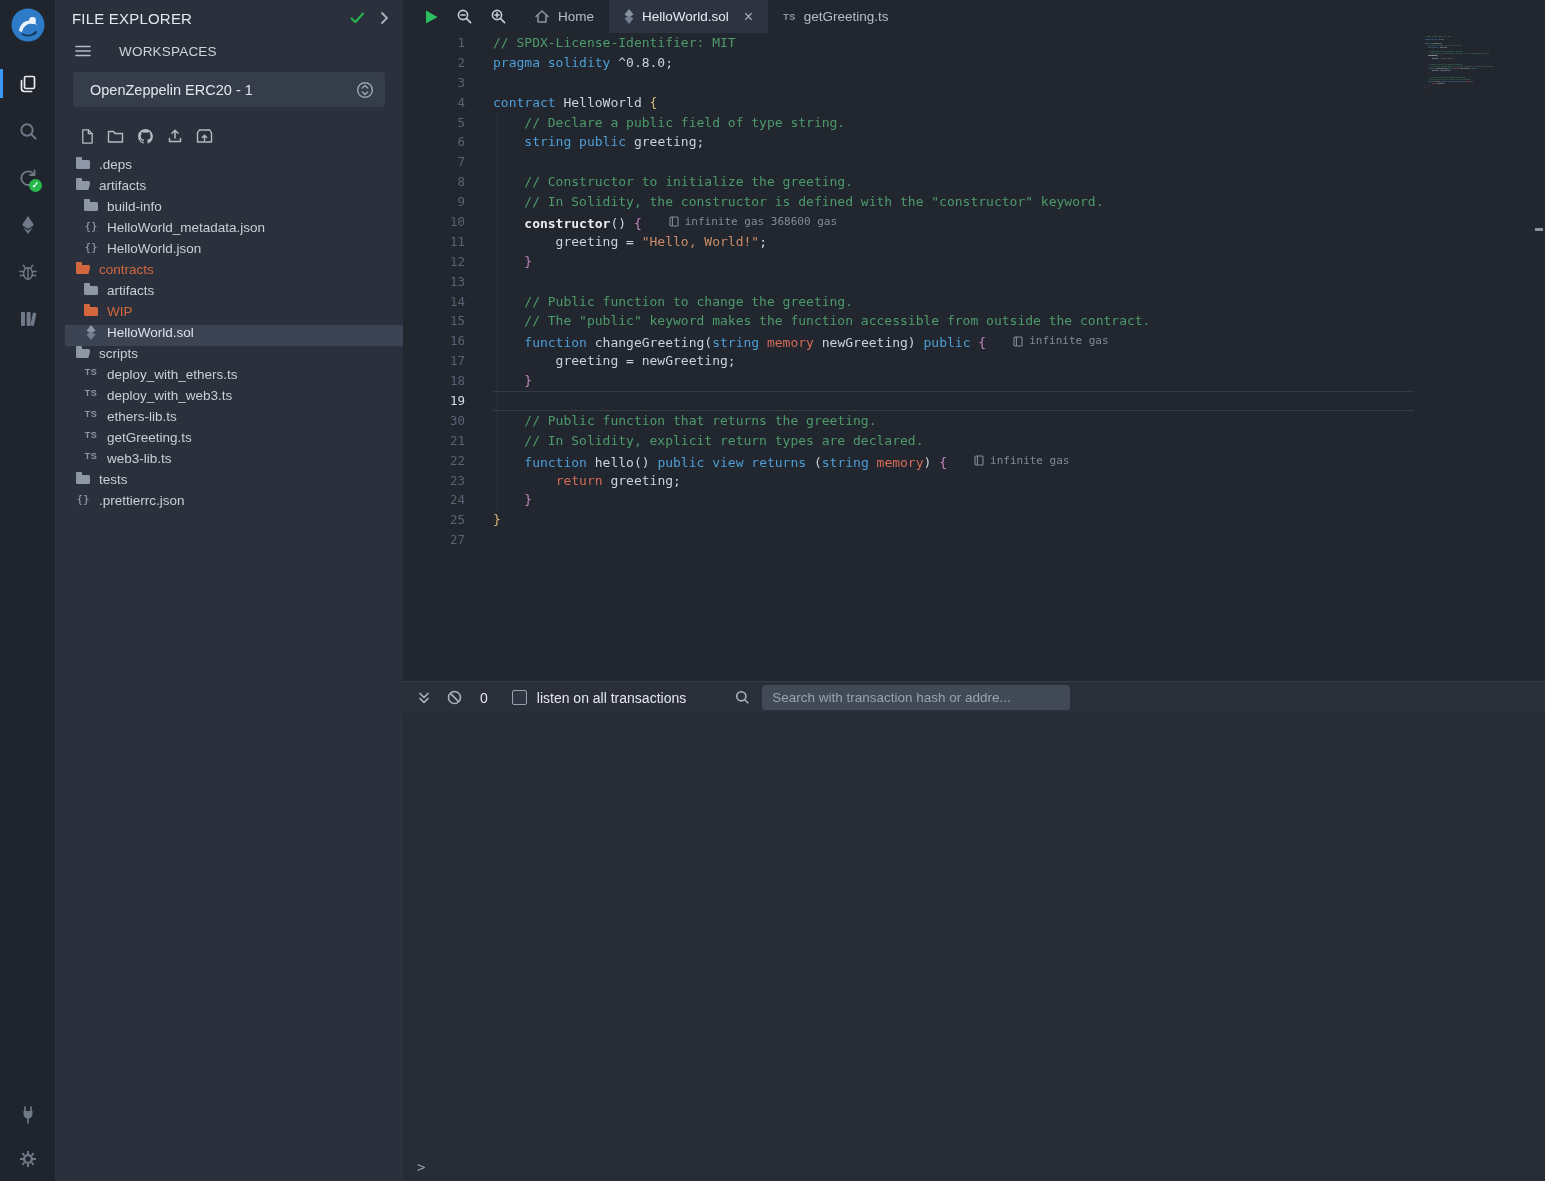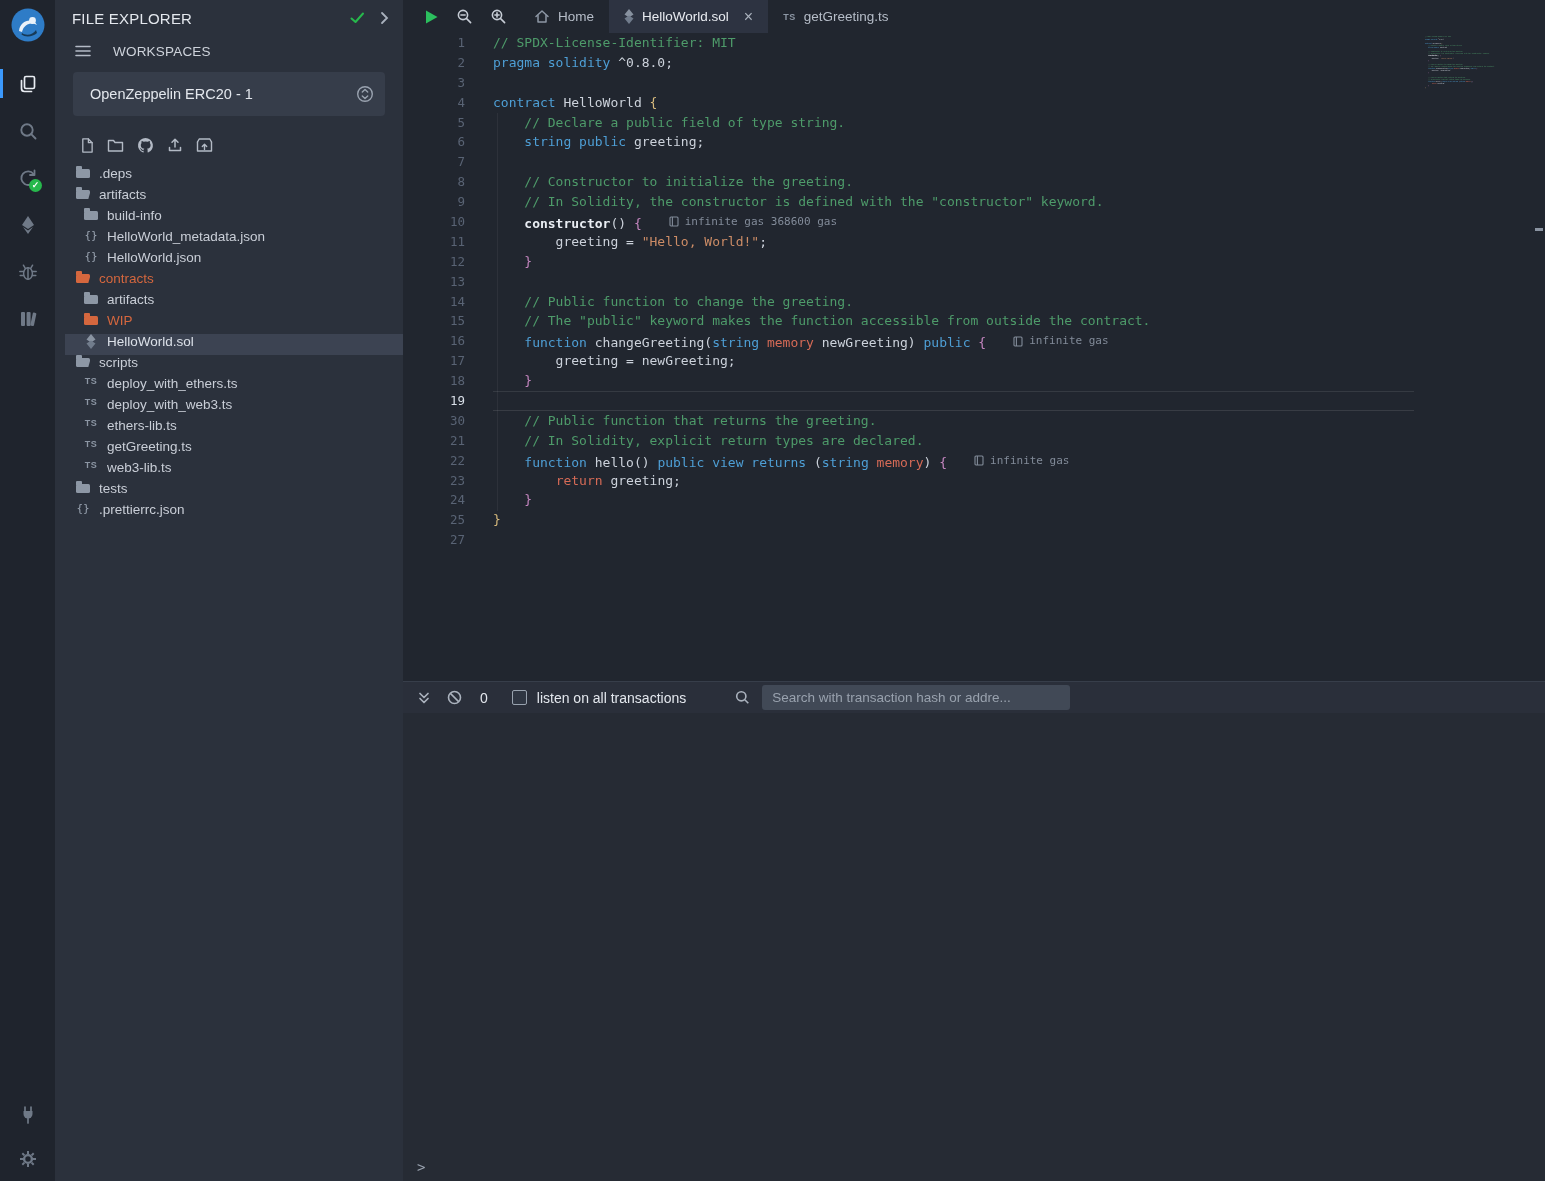--- a/index.html
+++ b/index.html
@@ -18,24 +18,24 @@
     background:var(--success_green);color:#fff;font-size:9px;line-height:13px;text-align:center;font-weight:bold}
   .ib-bottom{margin-top:auto;display:flex;flex-direction:column;align-items:center;padding-bottom:0}
   .ib-bottom .ib-item{height:44px}
 
   
   .filepanel{flex:0 0 348px;background:#2b313c;color:#c9ced7;position:relative}
   .fe-header{display:flex;align-items:center;height:34px;padding:2px 14px 0 17px}
   .fe-title{font-size:15px;color:#e4e8ee;flex:1;letter-spacing:.2px}
   .fe-check{color:var(--success_green);display:flex;margin-right:15px;cursor:pointer}
   .fe-chev{color:#a9b1bd;display:flex;cursor:pointer}
-  .ws-row{display:flex;align-items:center;height:22px;margin-top:6px;padding-left:20px;gap:22px}
+  .ws-row{display:flex;align-items:center;height:22px;margin-top:6px;padding-left:20px;gap:28px}
   .ws-ham{color:#b4bbc6;display:flex;cursor:pointer}
   .ws-label{font-size:13.5px;color:#ced3db;letter-spacing:.2px}
-  .ws-select{margin:10px 0 0 18px;width:312px;height:44px;background:#363d4a;border-radius:4px;
+  .ws-select{margin:10px 0 0 18px;width:312px;height:35px;background:#363d4a;border-radius:4px;
     display:flex;align-items:center;padding:0 11px 0 17px;cursor:pointer}
   .ws-name{flex:1;font-size:14.5px;color:#e3e7ed}
   .ws-circle{color:#9aa3b0;display:flex}
   .fe-toolbar{margin:20px 0 0 25px;display:flex;align-items:center;gap:13px;height:18px}
   .fe-tool{color:#b3bac5;display:flex;cursor:pointer}
 
   .tree{margin-top:12px}
   .trow{height:21px;display:flex;align-items:flex-start;font-size:13.5px;cursor:pointer;color:#c9ced7}
   .trow.lvl0{padding-left:20px}
   .trow.lvl1{padding-left:28px}

